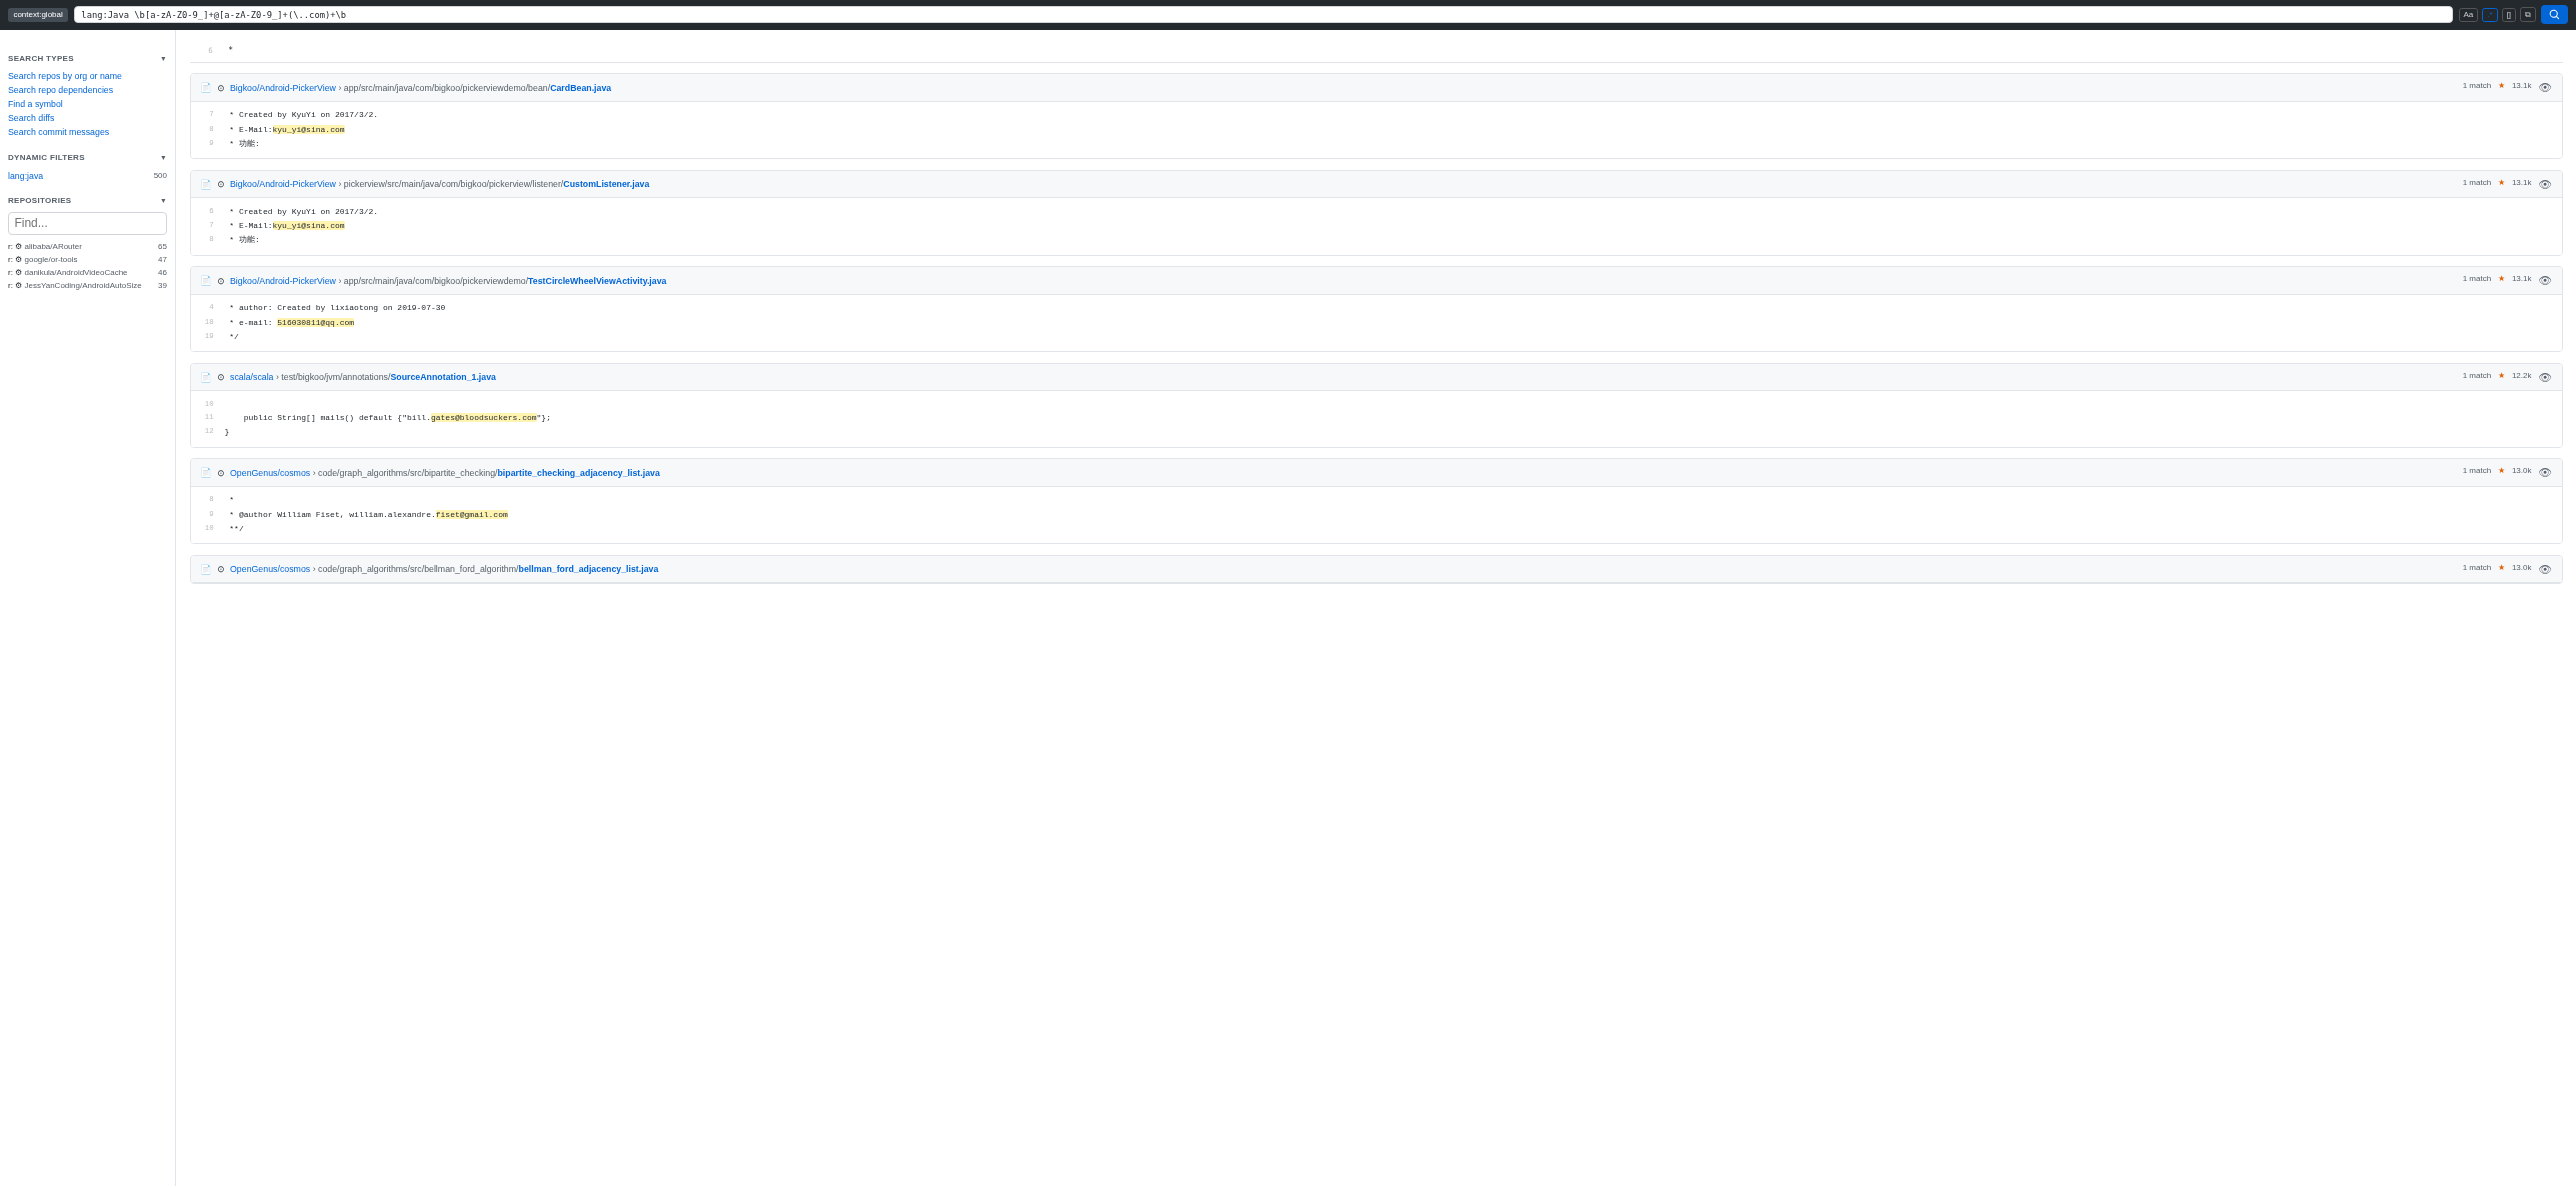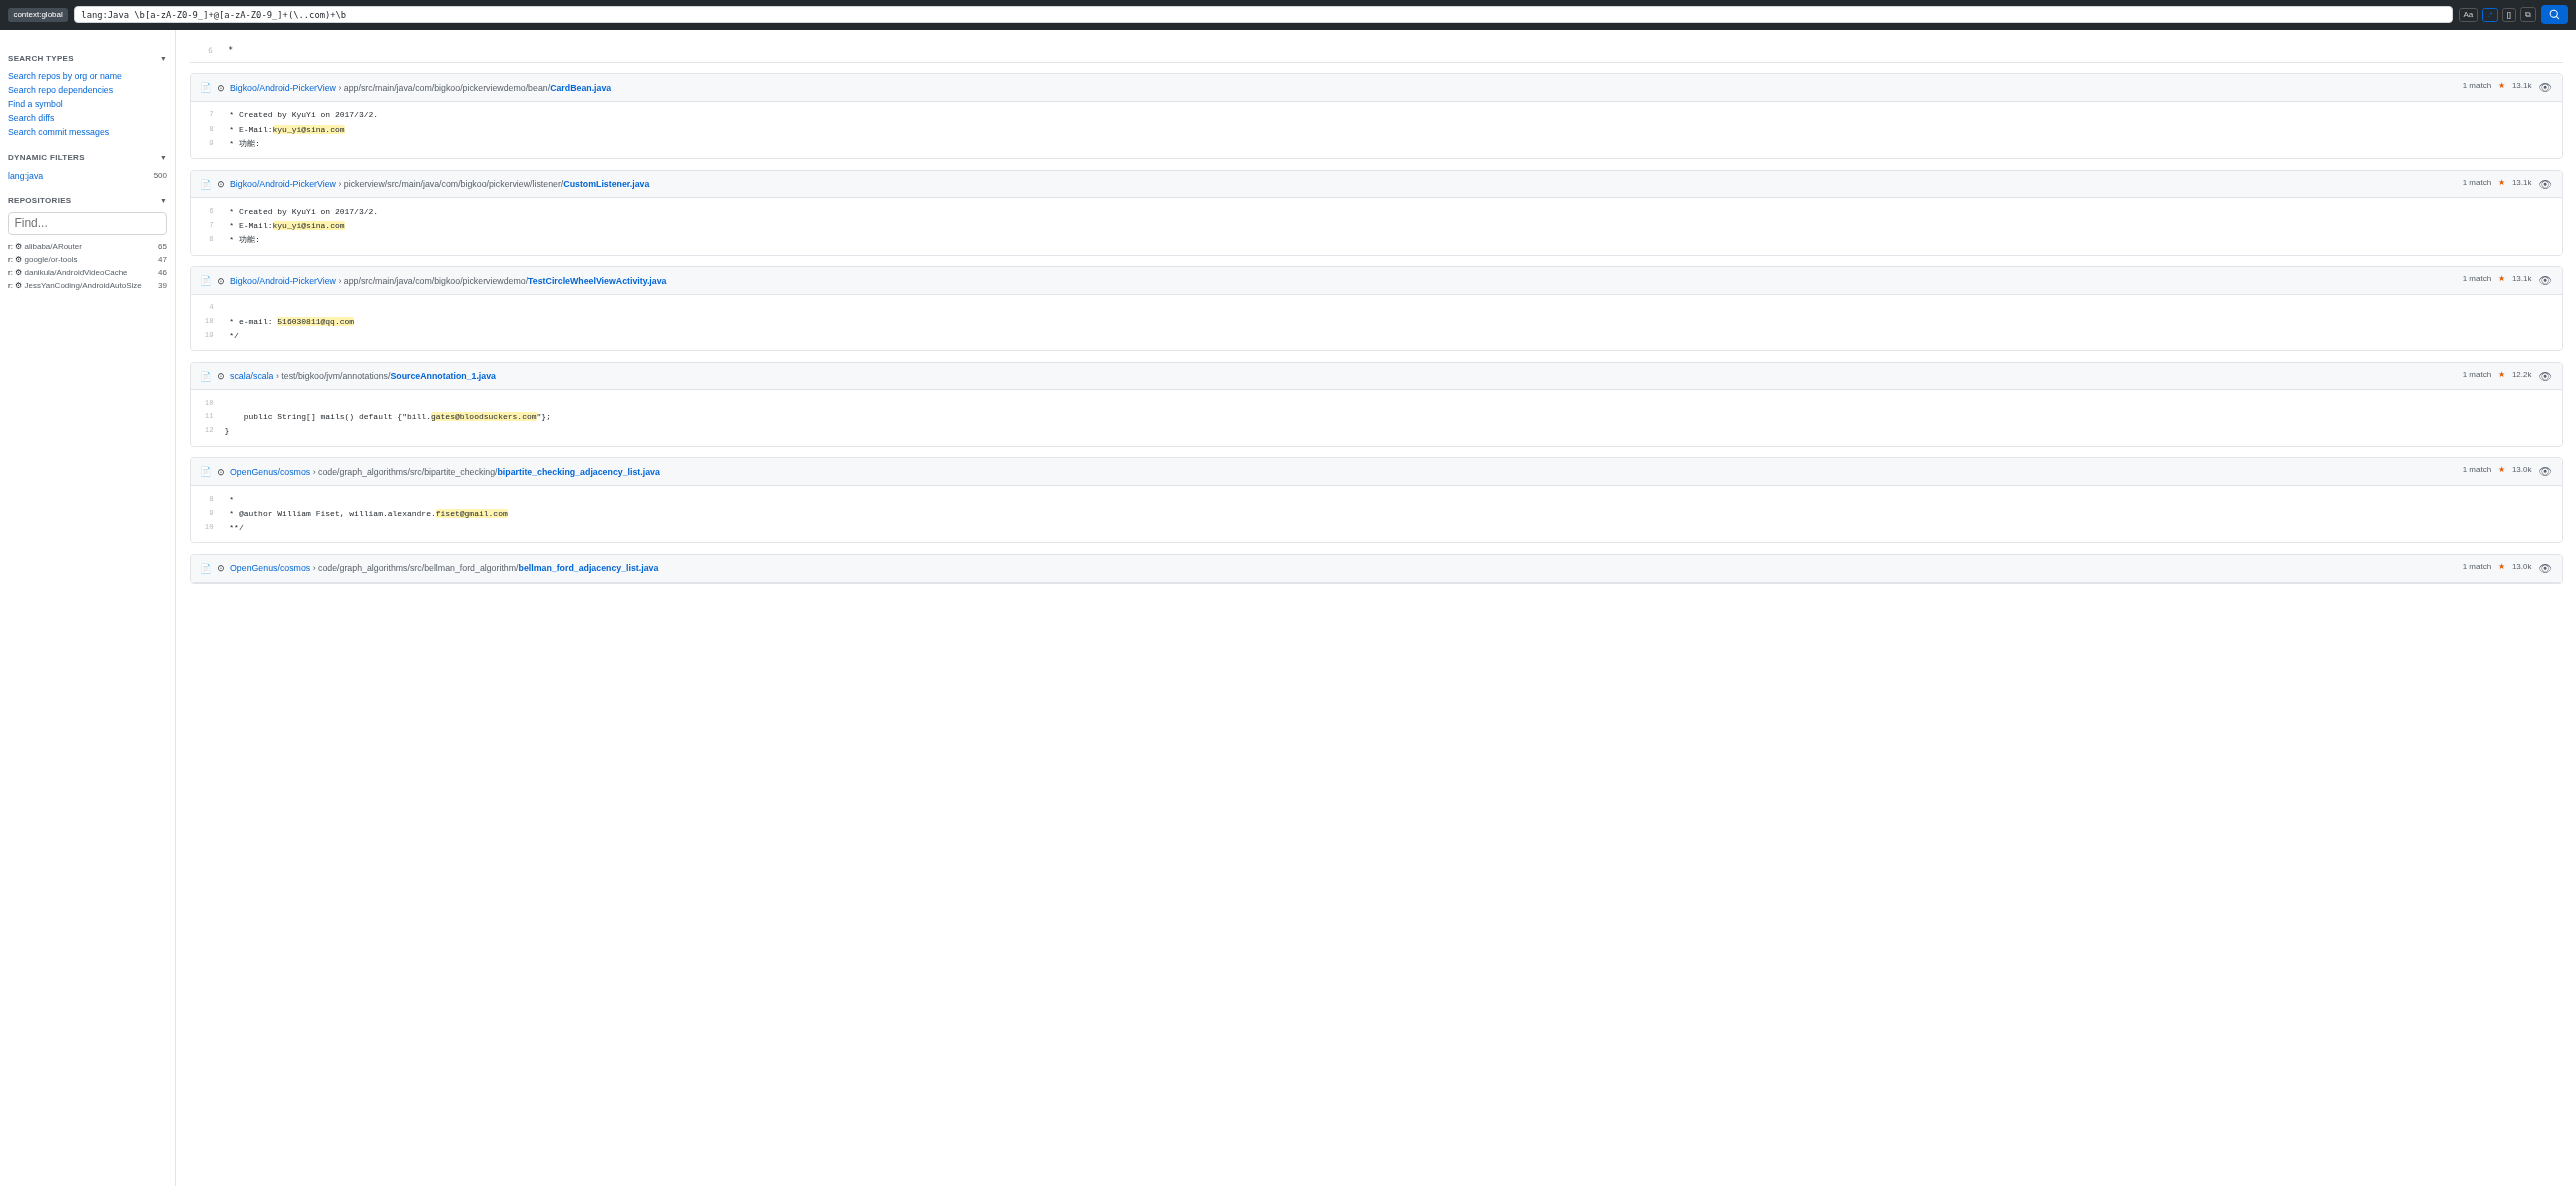--- a/index.html
+++ b/index.html
@@ -392,20 +392,21 @@
         <div class="result-meta">
           <span class="match-count">1 match</span>
           <span class="star-icon">★</span>
           <span class="star-count">13.1k</span>
           <span class="eye-icon">👁</span>
         </div>
       </div>
       <div class="code-block">
         <div class="code-line">
           <span class="line-num">4</span>
+          <span class="line-content"> * author: Created by lixiaotong on 2019-07-30</span>
         </div>
         <div class="code-line">
           <span class="line-num">18</span>
           <span class="line-content"> * e-mail: <span class="highlight-email">516030811@qq.com</span></span>
         </div>
         <div class="code-line">
           <span class="line-num">19</span>
           <span class="line-content"> */</span>
         </div>
       </div>

